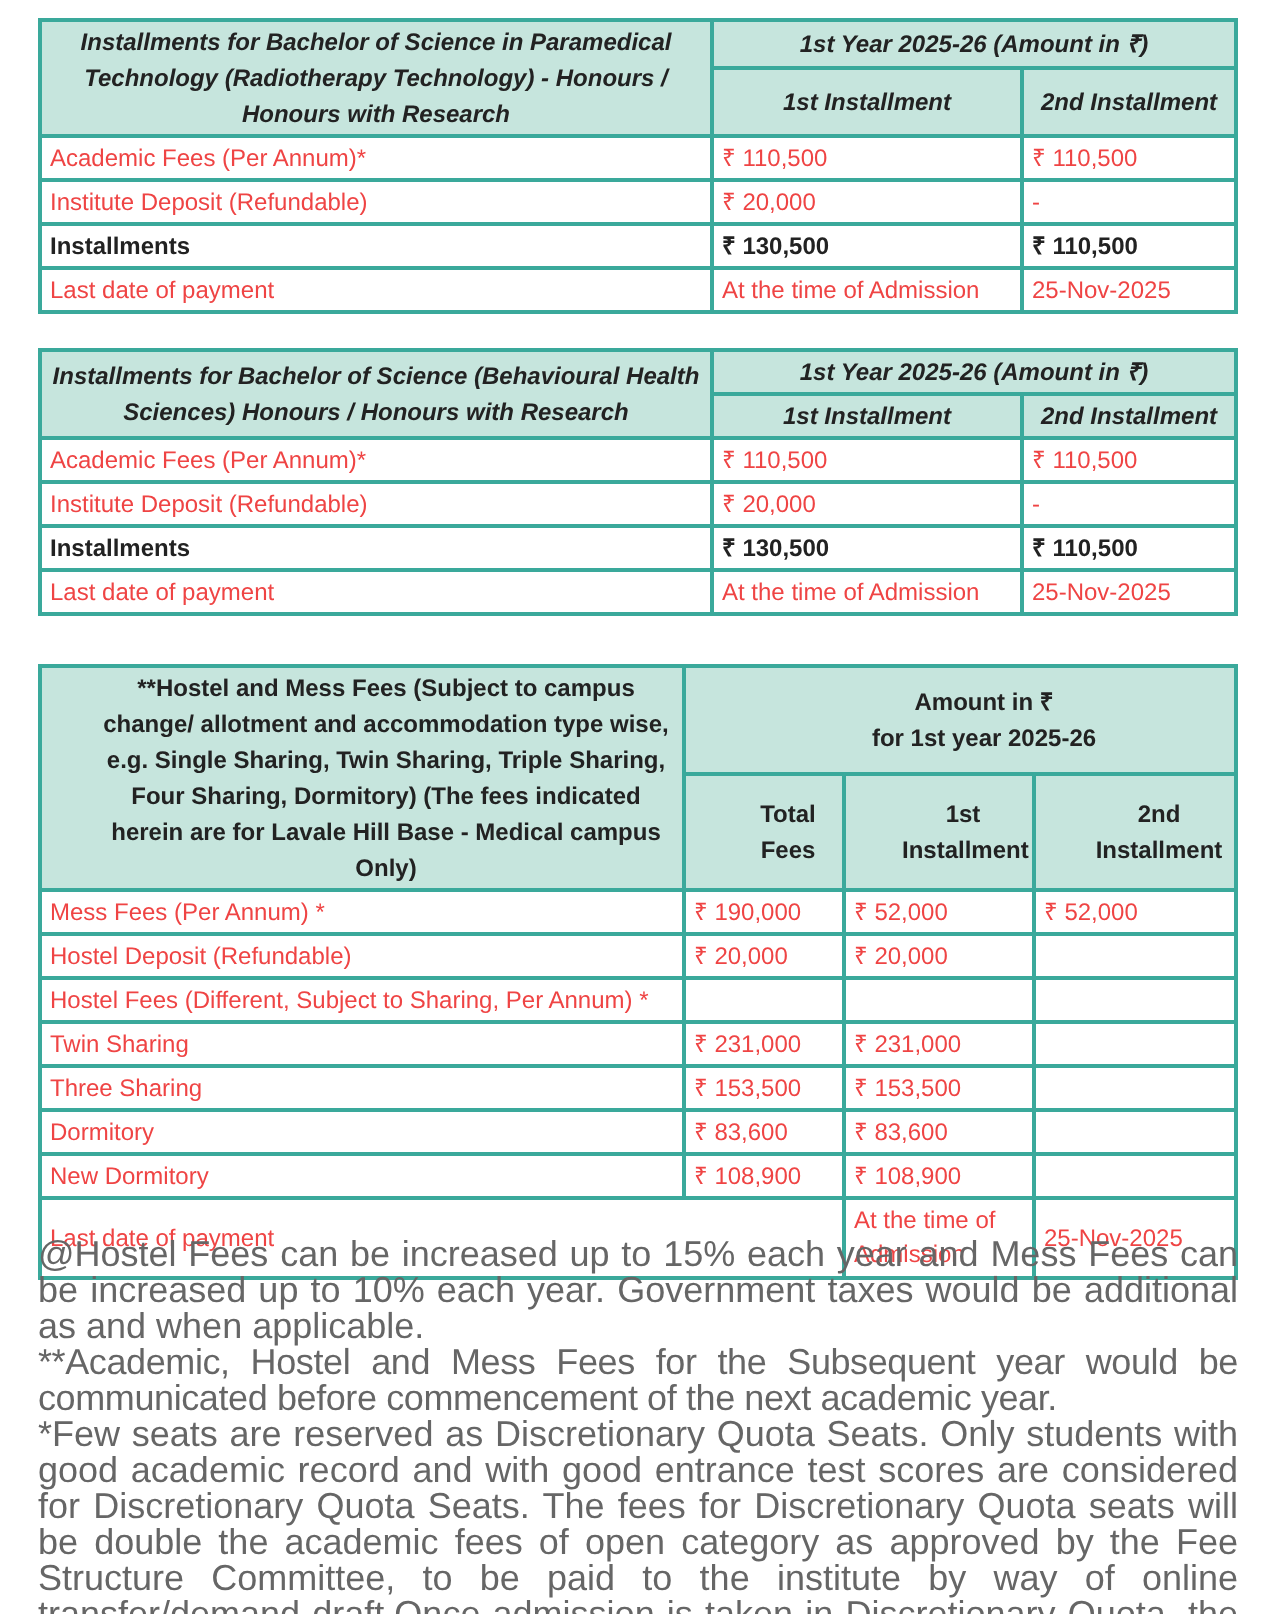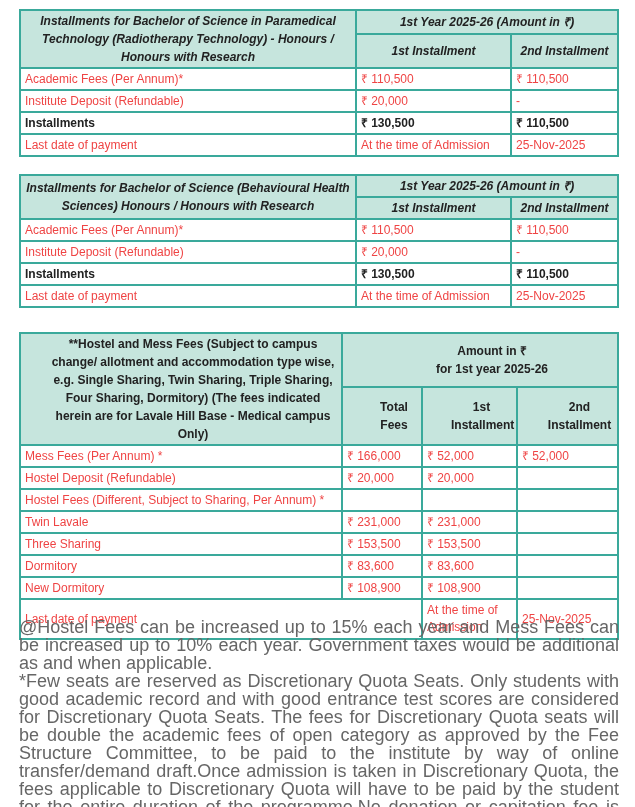--- a/index.html
+++ b/index.html
@@ -112,38 +112,38 @@
       <span>for 1st year 2025-26</span>
     </th>
   </tr>
   <tr>
     <th>Total Fees</th>
     <th>1st Installment</th>
     <th>2nd Installment</th>
   </tr>
   <tr>
     <td>Mess Fees (Per Annum) *</td>
-    <td class="num">₹ 166,000</td>
+    <td class="num">₹ 190,000</td>
     <td class="num">₹ 52,000</td>
     <td class="num">₹ 52,000</td>
   </tr>
   <tr>
     <td>Hostel Deposit (Refundable)</td>
     <td class="num">₹ 20,000</td>
     <td class="num">₹ 20,000</td>
     <td class="num"></td>
   </tr>
   <tr>
     <td style="white-space:nowrap">Hostel Fees (Different, Subject to Sharing, Per Annum) *</td>
     <td class="num"></td>
     <td class="num"></td>
     <td class="num"></td>
   </tr>
   <tr>
-    <td>Twin Lavale</td>
+    <td>Twin Sharing</td>
     <td class="num">₹ 231,000</td>
     <td class="num">₹ 231,000</td>
     <td class="num"></td>
   </tr>
   <tr>
     <td>Three Sharing</td>
     <td class="num">₹ 153,500</td>
     <td class="num">₹ 153,500</td>
     <td class="num"></td>
   </tr>
@@ -162,14 +162,15 @@
   <tr>
     <td colspan="2" style="height:36px">Last date of payment</td>
     <td class="num" style="line-height:17px">At the time of Admission</td>
     <td class="num">25-Nov-2025</td>
   </tr>
 </tbody>
   </table>
 
 <div class="notes">
   <p>@Hostel Fees can be increased up to 15% each year and Mess Fees can be increased up to 10% each year. Government taxes would be additional as and when applicable.</p>
+  <p style="letter-spacing:-0.2px">**Academic, Hostel and Mess Fees for the Subsequent year would be communicated before commencement of the next academic year.</p>
   <p>*Few seats are reserved as Discretionary Quota Seats. Only students with good academic record and with good entrance test scores are considered for Discretionary Quota Seats. The fees for Discretionary Quota seats will be double the academic fees of open category as approved by the Fee Structure Committee, to be paid to the institute by way of online transfer/demand draft.Once admission is taken in Discretionary Quota, the fees applicable to Discretionary Quota will have to be paid by the student for the entire duration of the programme.No donation or capitation fee is charged for admission to any program at any institute of SIU..</p>
 </div>
 
 </body></html>

